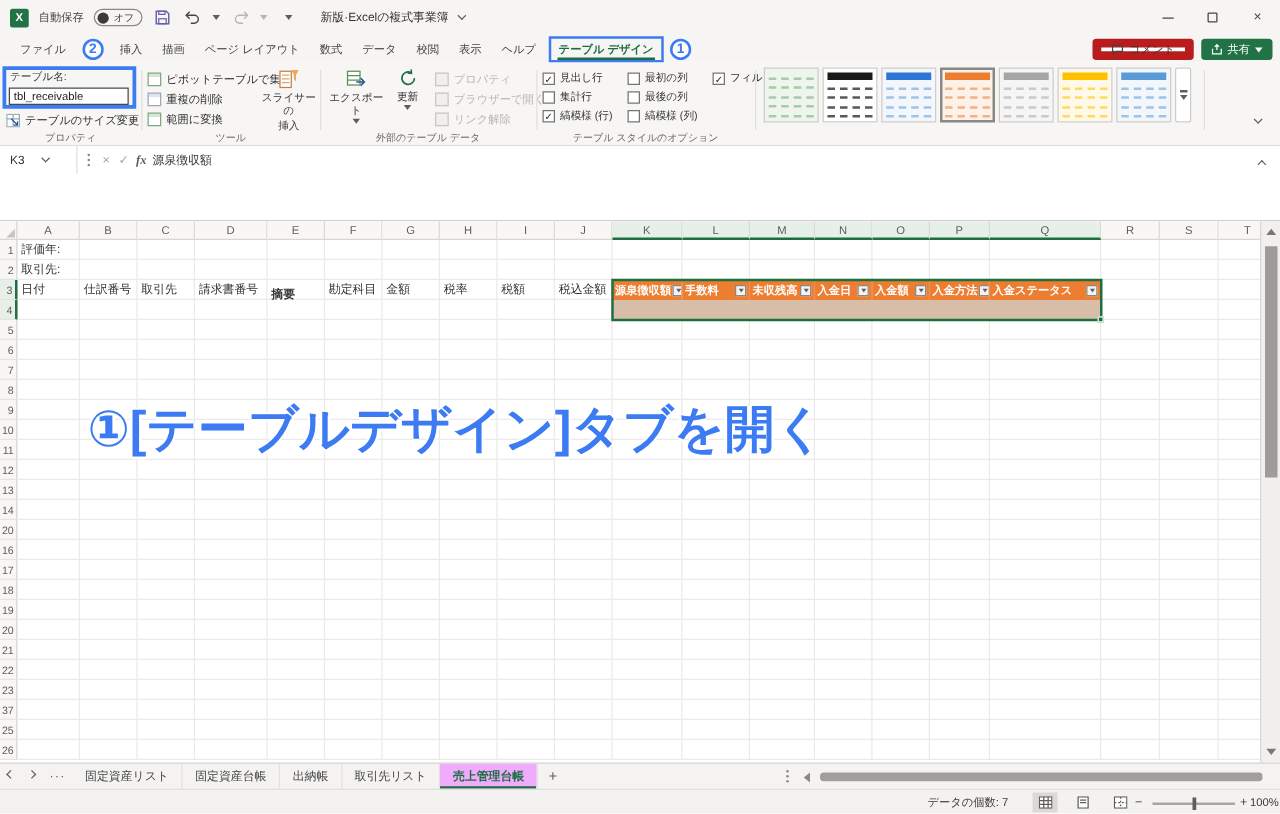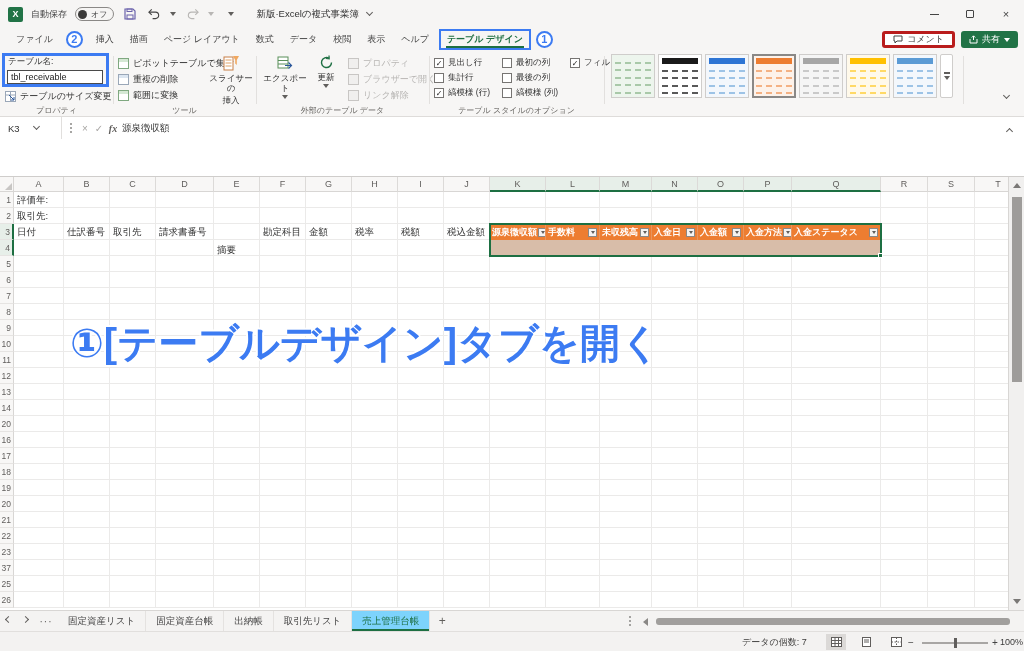--- a/index.html
+++ b/index.html
@@ -27,21 +27,21 @@
 .close-x { font-size:11px; color:#444; line-height:1; }
 
 
 .tabrow { position:absolute; left:0; top:28px; width:1024px; height:22px; background:#f6f5f4; display:flex; align-items:center; padding-left:8px; }
 .tabstrip { display:flex; align-items:center; }
 .rtab { font-size:9px; color:#444; padding:4px 8px; white-space:nowrap; }
 .rtab.active { color:#1d6f42; font-weight:bold; border:2px solid #3c7bf2; padding:2px 6px; position:relative; margin-left:2px; }
 .rtab.active::after { content:""; position:absolute; left:5px; right:5px; bottom:0; height:2px; background:#1d6f42; }
 .anno-circle { width:17px; height:17px; border:2px solid #3c7bf2; border-radius:50%; background:#fff; color:#3c7bf2; font-weight:bold; font-size:11px; display:flex; align-items:center; justify-content:center; margin:0 5px; z-index:20; flex:none; }
 .tab-actions { position:absolute; right:6px; top:3px; display:flex; gap:6px; }
-.comment-btn { display:flex; align-items:center; gap:4px; border:3px solid #b91c1c; background:#fff; border-radius:3px; height:17px; padding:0 8px; font-size:9px; color:#333; }
+.comment-btn { display:flex; align-items:center; gap:4px; border:7px solid #b91c1c; background:#fff; border-radius:3px; height:17px; padding:0 8px; font-size:9px; color:#333; }
 .share-btn { display:flex; align-items:center; gap:4px; background:#217346; border-radius:3px; height:17px; padding:0 8px; font-size:9px; color:#fff; }
 .share-btn .dn { border-top-color:#fff; }
 
 
 .ribbon { position:absolute; left:0; top:50px; width:1024px; height:67px; background:#f7f6f5; border-bottom:1px solid #dedcda; }
 .gdiv { position:absolute; top:6px; height:48px; width:1px; background:#e2e0de; }
 .glabel { position:absolute; top:55px; font-size:8px; color:#696764; text-align:center; white-space:nowrap; }
 .rlabel { font-size:9px; color:#333; white-space:nowrap; }
 .sbtn { display:flex; align-items:center; gap:4px; font-size:9px; color:#333; height:13px; white-space:nowrap; }
 .sbtn.disabled, .sbtn.disabled .rlabel { color:#b8b6b4; }
@@ -100,21 +100,21 @@
 
 
 .anno-line { position:absolute; font-size:40px; font-weight:800; color:#3c7bf2; white-space:nowrap; z-index:30;
   text-shadow:-2px 0 0 rgba(255,255,255,.92), 2px 0 0 rgba(255,255,255,.92), 0 -2px 0 rgba(255,255,255,.92), 0 2px 0 rgba(255,255,255,.92); }
 
 
 .sheetbar { position:absolute; left:0; top:610px; width:1024px; height:21px; background:#f4f3f2; border-top:1px solid #d8d6d4; display:flex; align-items:stretch; font-size:9.5px; color:#444; }
 .snav { width:17px; display:flex; align-items:center; justify-content:center; color:#8a8886; }
 .smore { width:24px; display:flex; align-items:center; justify-content:center; color:#605e5c; letter-spacing:1px; font-size:10px; }
 .stab { padding:0 10px; display:flex; align-items:center; border-right:1px solid #e4e2e0; white-space:nowrap; }
-.stab.active { background:#7dd3fc; color:#1d6f42; font-weight:normal; box-shadow:inset 0 -2px 0 #1d6f42; }
+.stab.active { background:#f0abfc; color:#1d6f42; font-weight:bold; box-shadow:inset 0 -2px 0 #1d6f42; }
 .plusbtn { width:24px; display:flex; align-items:center; justify-content:center; font-size:12px; color:#605e5c; }
 .hthumb { position:absolute; left:656px; top:7px; width:354px; height:7px; border-radius:3px; background:#a19f9d; }
 .sheet-kebab { position:absolute; left:629px; top:5px; }
 .sheet-tri { position:absolute; left:643px; top:7px; }
 
 
 .statusbar { position:absolute; left:0; top:631px; width:1024px; height:20px; background:#f3f2f1; border-top:1px solid #e1dfdd; font-size:9px; color:#3b3a39; }
 .st-left { position:absolute; left:10px; top:0; height:20px; display:flex; align-items:center; gap:18px; }
 .st-acc { display:flex; align-items:center; gap:4px; }
 .st-count { position:absolute; left:742px; top:0; height:20px; display:flex; align-items:center; }
@@ -975,21 +975,21 @@
       <div class="cell" style="left: 792px; top: 415px; width: 89px;"></div>
       <div class="cell" style="left: 881px; top: 415px; width: 47px;"></div>
       <div class="cell" style="left: 928px; top: 415px; width: 47px;"></div>
       <div class="cell" style="left: 975px; top: 415px; width: 47px;"></div>
       <div class="clabel" style="left: 14px; top: 15px;">評価年:</div>
       <div class="clabel" style="left: 14px; top: 31px;">取引先:</div>
       <div class="clabel" style="left: 14px; top: 47px;">日付</div>
       <div class="clabel" style="left: 64px; top: 47px;">仕訳番号</div>
       <div class="clabel" style="left: 110px; top: 47px;">取引先</div>
       <div class="clabel" style="left: 156px; top: 47px;">請求書番号</div>
-      <div class="clabel" style="left: 214px; top: 65px;">摘要</div>
+      <div class="clabel" style="left: 214px; top: 51px; font-weight: bold;">摘要</div>
       <div class="clabel" style="left: 260px; top: 47px;">勘定科目</div>
       <div class="clabel" style="left: 306px; top: 47px;">金額</div>
       <div class="clabel" style="left: 352px; top: 47px;">税率</div>
       <div class="clabel" style="left: 398px; top: 47px;">税額</div>
       <div class="clabel" style="left: 444px; top: 47px;">税込金額</div>
       <div class="band" style="left: 490px; top: 47px;">
         <div class="band-cell" style="width: 56px; background: rgb(237, 125, 49);">
           <div>源泉徴収額</div>
           <div class="filter-btn">
             <div class="dn"></div>

